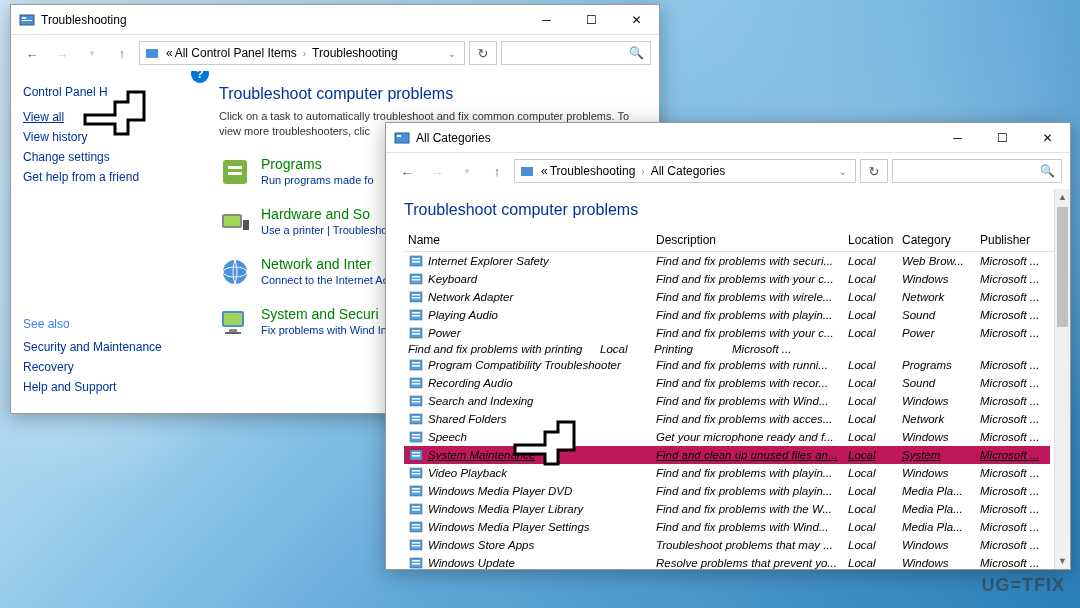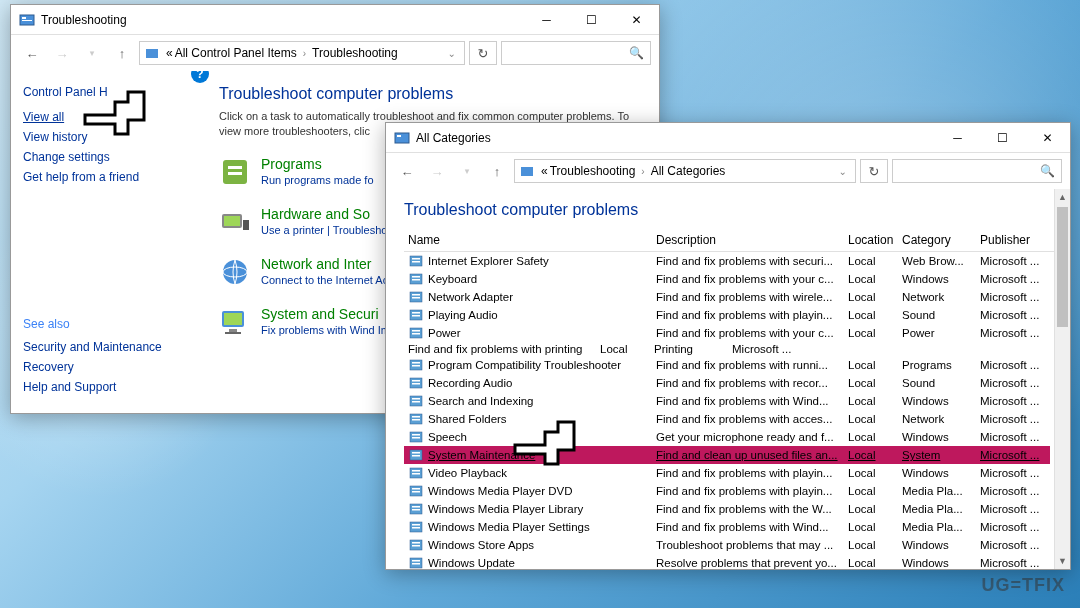--- a/index.html
+++ b/index.html
@@ -45,21 +45,21 @@
 .catrow { display: flex; gap: 10px; margin-bottom: 18px; }
 .caticon { width: 32px; height: 32px; flex-shrink: 0; }
 .caticon svg { width: 100%; height: 100%; }
 .catbody { flex: 1; }
 .catname { color: #008000; font-size: 14px; margin-bottom: 2px; }
 .catdesc { font-size: 11px; color: #003399; }
 .catdesc .shield { display: inline-block; width: 12px; height: 12px; vertical-align: middle; margin: 0 2px; }
 
 .main2 { flex: 1; padding: 12px 0 0 18px; display: flex; flex-direction: column; overflow: hidden; }
 .main2-title { color: #003399; font-size: 16px; font-weight: 400; margin-bottom: 14px; }
-.tablewrap { flex: 1; overflow-y: auto; padding-right: 4px; }
+.tablewrap { flex: 1; overflow-y: auto; padding-right: 4px; font-style: italic; }
 .thead { display: flex; font-size: 12px; border-bottom: 1px solid #e0e0e0; padding-bottom: 4px; position: sticky; top: 0; background: #fff; }
 .thead > div { padding: 0 4px; }
 .col-name { width: 248px; }
 .col-desc { width: 192px; }
 .col-loc { width: 54px; }
 .col-cat { width: 78px; }
 .col-pub { width: 70px; }
 .trow { display: flex; font-size: 11.5px; padding: 1px 0; align-items: center; }
 .trow > div { padding: 0 4px; white-space: nowrap; overflow: hidden; text-overflow: ellipsis; }
 .trow.selected { background: #be185d; }

